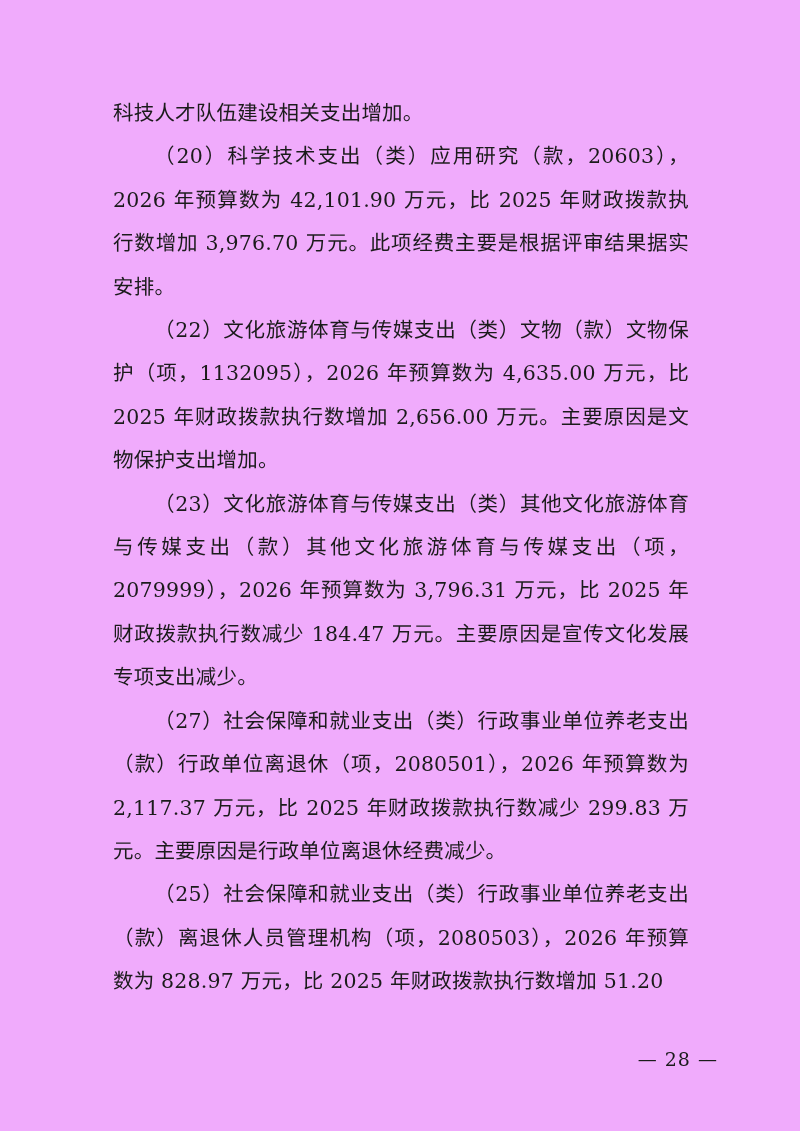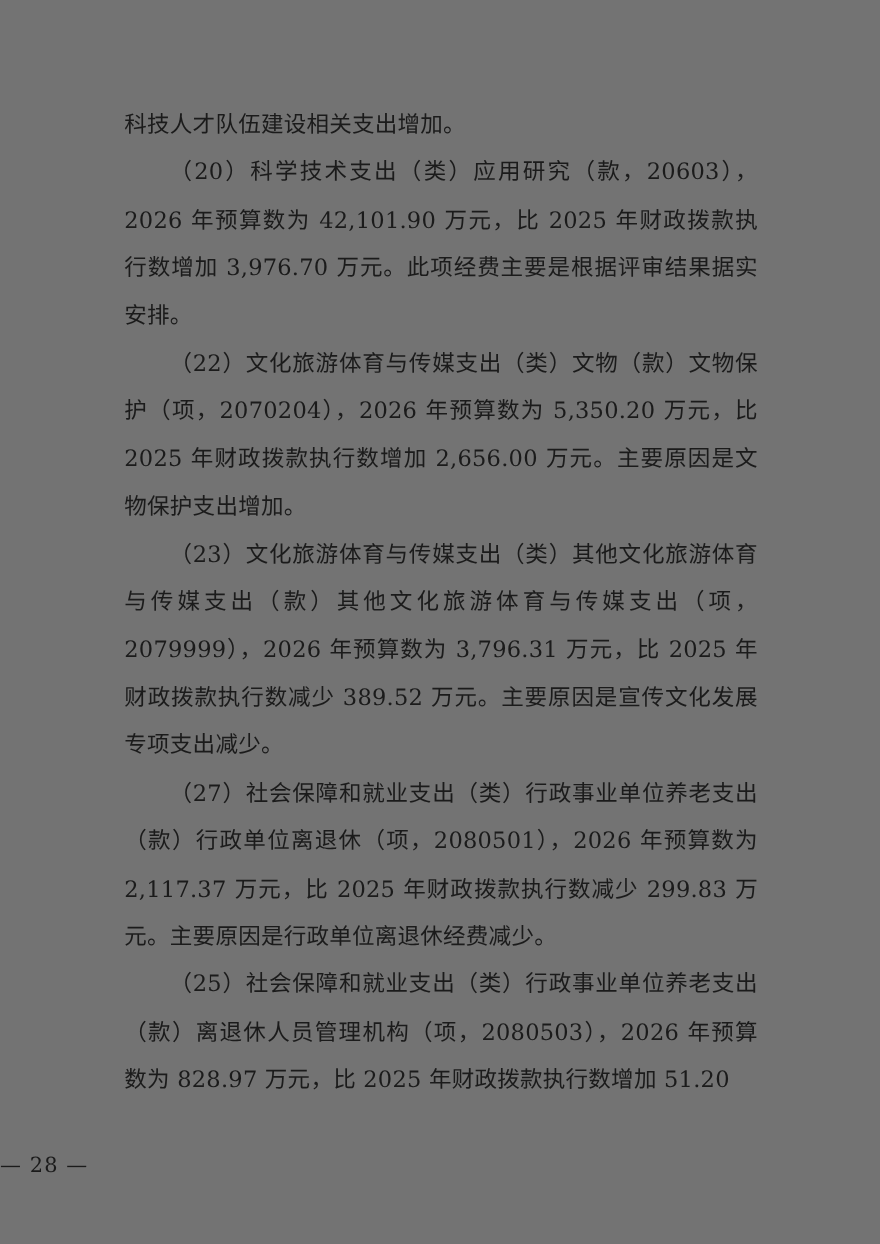--- a/index.html
+++ b/index.html
@@ -8,21 +8,21 @@
     background: #b8b8b8;
   }
   body {
     font-family: "DejaVu Serif", "Liberation Serif", serif;
   }
   .page {
     position: relative;
     width: 800px;
     height: 1131px;
     margin: 0 auto;
-    background: #737373;
+    background: #f0abfc;
     overflow: hidden;
     box-sizing: border-box;
   }
   .content {
     position: absolute;
     left: 113px;
     top: 92px;
     width: 576px;
   }
   p.para {
@@ -36,33 +36,33 @@
     font-family: "DejaVu Serif", "Liberation Serif", serif;
   }
   p.indent {
     text-indent: 41px;
   }
   .footer {
     position: absolute;
     left: 0;
     top: 1048px;
     width: 718px;
-    text-align: left;
+    text-align: right;
     font-size: 19px;
     color: #1b1b1b;
     font-family: "DejaVu Serif", "Liberation Serif", serif;
     letter-spacing: 1px;
   }
 </style>
 </head>
 <body>
 
 <div class="page">
   <div class="content">
     <p class="para">科技人才队伍建设相关支出增加。</p>
     <p class="para indent">（20）科学技术支出（类）应用研究（款，20603），2026 年预算数为 42,101.90 万元，比 2025 年财政拨款执行数增加 3,976.70 万元。此项经费主要是根据评审结果据实安排。</p>
-    <p class="para indent">（22）文化旅游体育与传媒支出（类）文物（款）文物保护（项，2070204），2026 年预算数为 5,350.20 万元，比 2025 年财政拨款执行数增加 2,656.00 万元。主要原因是文物保护支出增加。</p>
-    <p class="para indent">（23）文化旅游体育与传媒支出（类）其他文化旅游体育与传媒支出（款）其他文化旅游体育与传媒支出（项，2079999），2026 年预算数为 3,796.31 万元，比 2025 年财政拨款执行数减少 389.52 万元。主要原因是宣传文化发展专项支出减少。</p>
+    <p class="para indent">（22）文化旅游体育与传媒支出（类）文物（款）文物保护（项，1132095），2026 年预算数为 4,635.00 万元，比 2025 年财政拨款执行数增加 2,656.00 万元。主要原因是文物保护支出增加。</p>
+    <p class="para indent">（23）文化旅游体育与传媒支出（类）其他文化旅游体育与传媒支出（款）其他文化旅游体育与传媒支出（项，2079999），2026 年预算数为 3,796.31 万元，比 2025 年财政拨款执行数减少 184.47 万元。主要原因是宣传文化发展专项支出减少。</p>
     <p class="para indent">（27）社会保障和就业支出（类）行政事业单位养老支出（款）行政单位离退休（项，2080501），2026 年预算数为 2,117.37 万元，比 2025 年财政拨款执行数减少 299.83 万元。主要原因是行政单位离退休经费减少。</p>
     <p class="para indent">（25）社会保障和就业支出（类）行政事业单位养老支出（款）离退休人员管理机构（项，2080503），2026 年预算数为 828.97 万元，比 2025 年财政拨款执行数增加 51.20</p>
   </div>
   <div class="footer">— 28 —</div>
 </div>
 
 </body></html>

